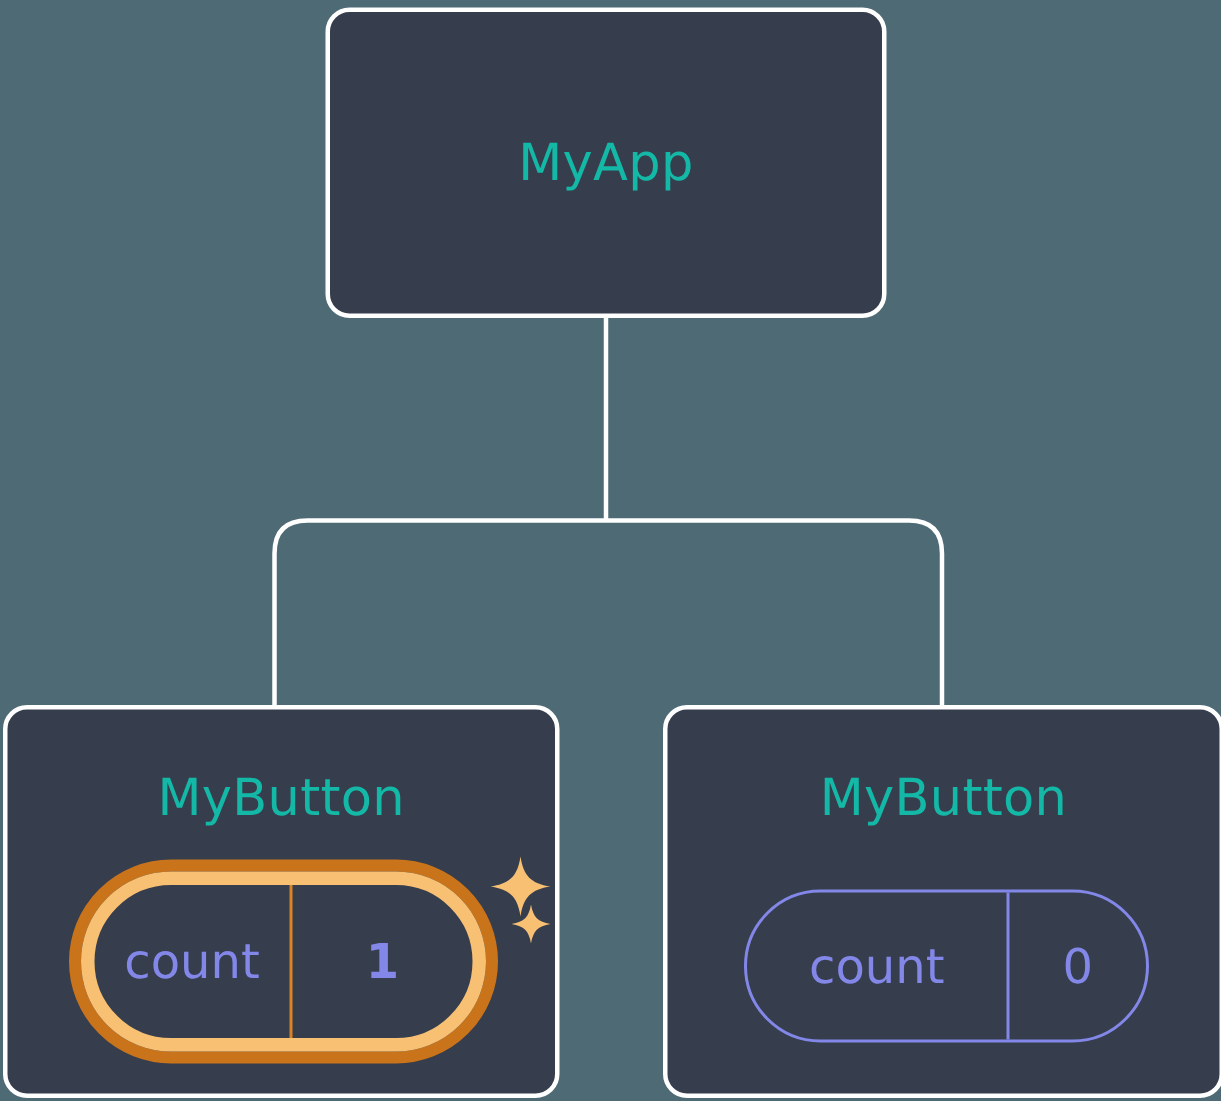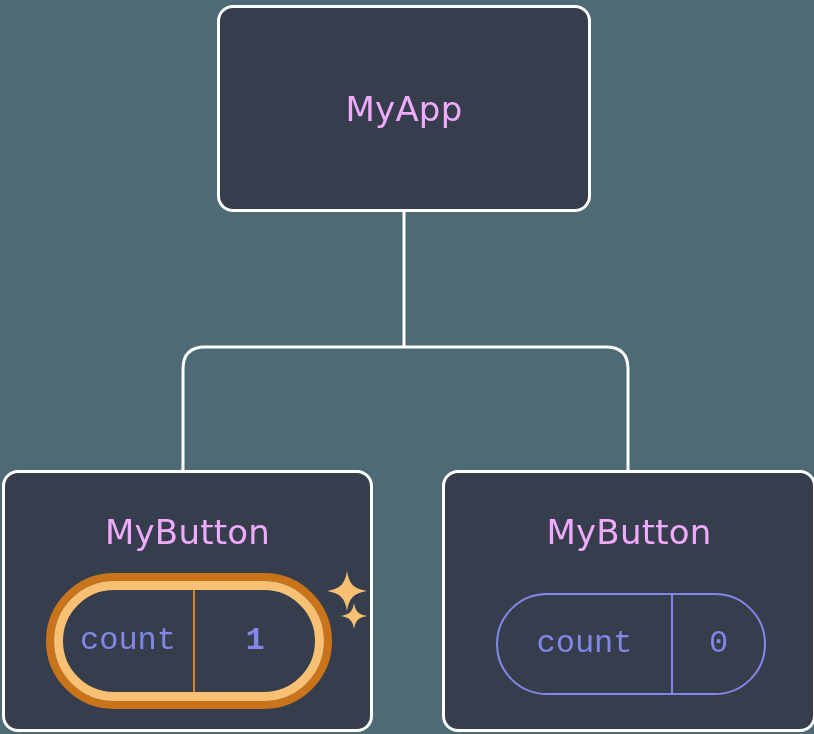--- a/index.html
+++ b/index.html
@@ -54,21 +54,21 @@
     padding-top: 42px;
   }
   .card-child-right {
     left: 442px;
     top: 470px;
     width: 374px;
     height: 262px;
     padding-top: 42px;
   }
   .card-title {
-    color: #f0abfc;
+    color: #14b8a6;
     font-size: 34px;
     font-weight: 400;
     letter-spacing: 0.2px;
     line-height: 1;
     white-space: nowrap;
   }
 
   
   .pill-wrap {
     position: absolute;
@@ -79,21 +79,20 @@
     display: flex;
     align-items: stretch;
     background: #363d4d;
   }
   .pill-key, .pill-val {
     display: flex;
     align-items: center;
     justify-content: center;
     line-height: 1;
     white-space: nowrap;
-    font-family: Liberation Mono, monospace;
   }
   .pill-divider {
     width: 2px;
     flex: 0 0 2px;
   }
 
   
   .pill-plain {
     width: 270px;
     height: 102px;

